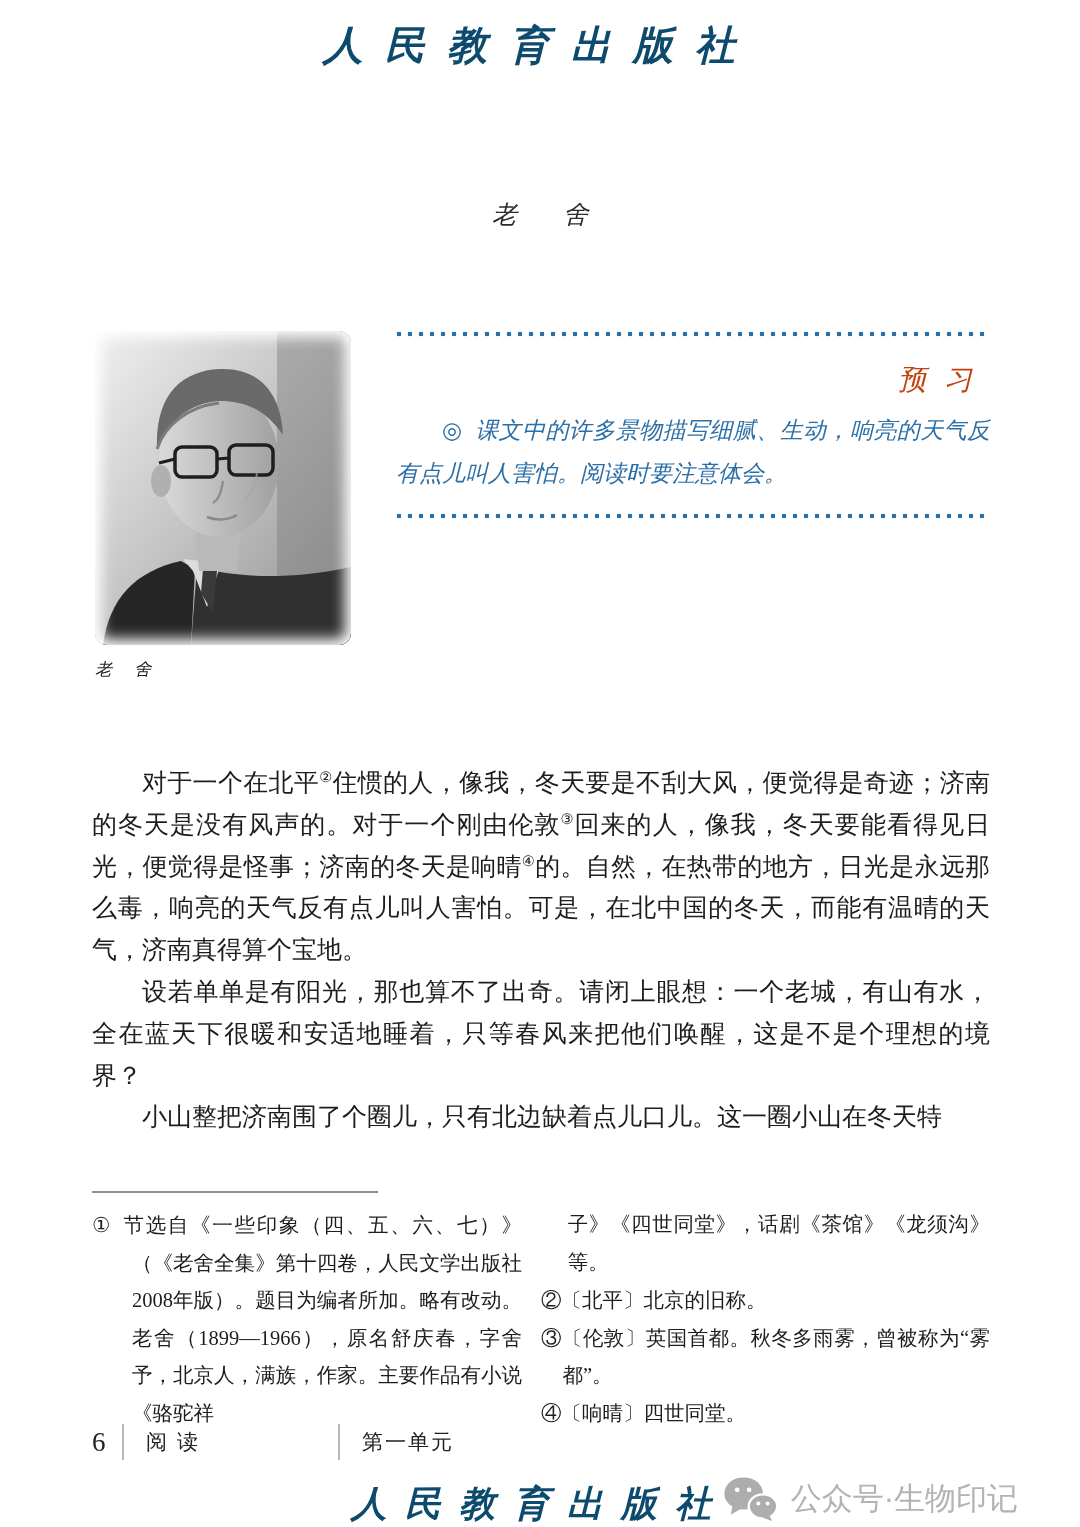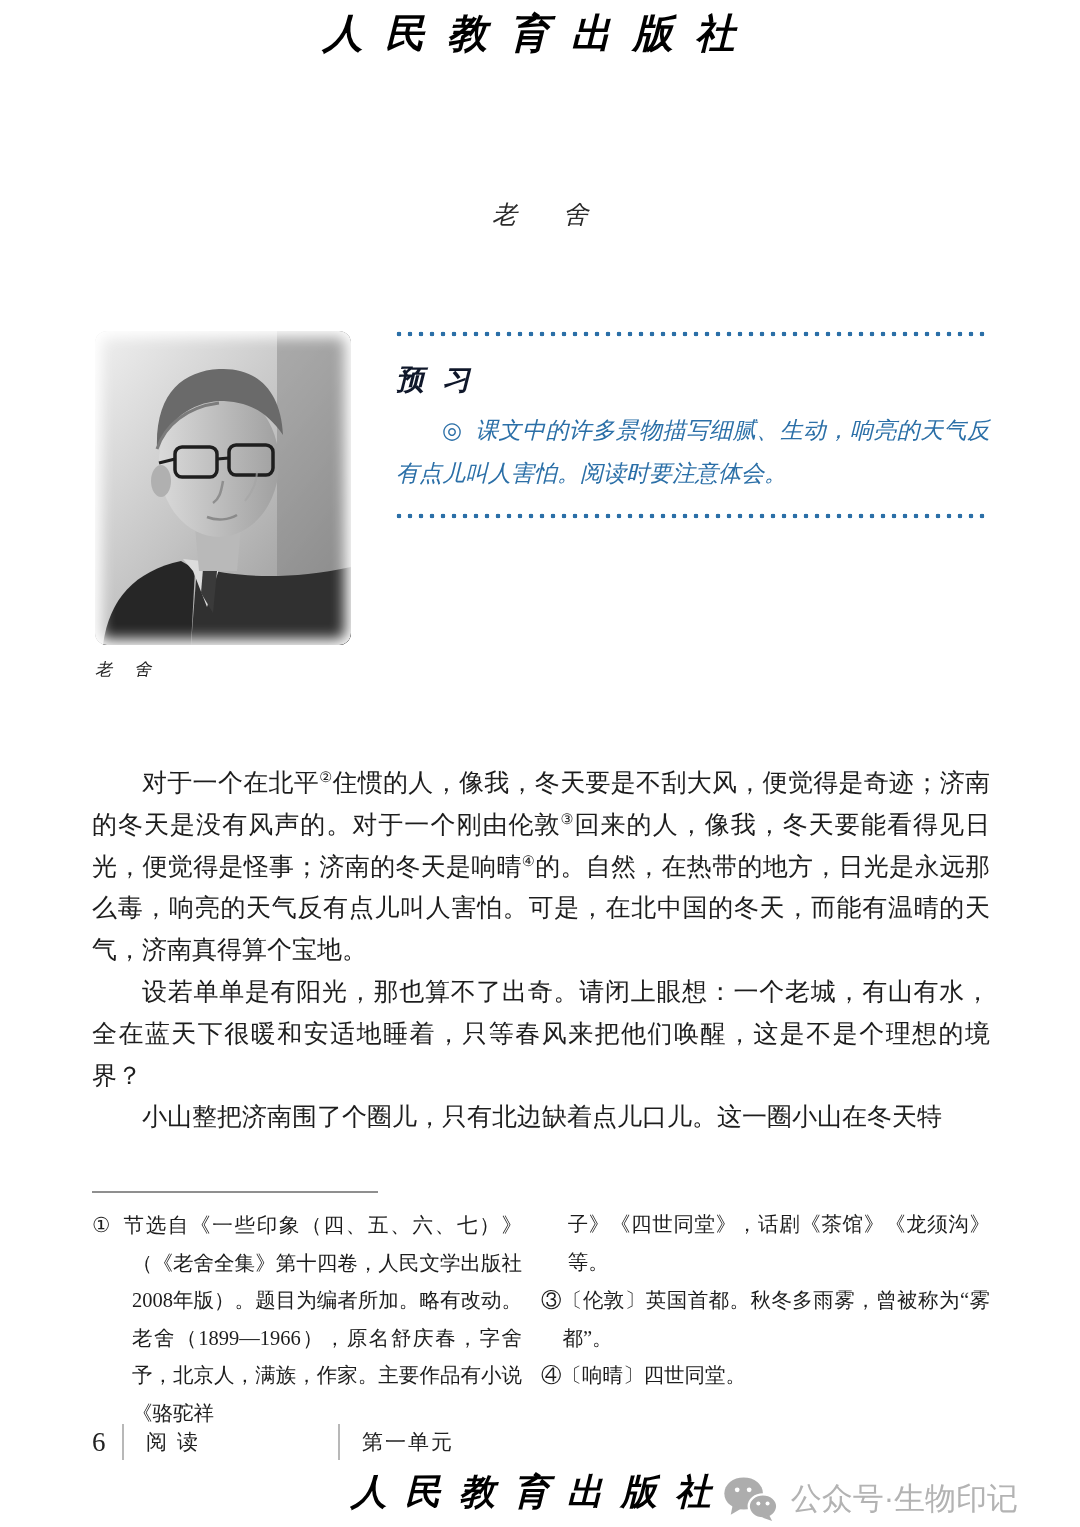--- a/index.html
+++ b/index.html
@@ -1,38 +1,38 @@
 <!DOCTYPE html>
 <html><head>
 <meta charset="utf-8">
 <style>
   html,body{margin:0;padding:0;background:#fff;}
   .page{
     position:relative;width:1080px;height:1527px;background:#ffffff;overflow:hidden;
     font-family:"Liberation Serif","DejaVu Serif",serif;color:#1d1d1d;
   }
   
-  .brand{color:#000000;font-style:italic;font-weight:bold;white-space:nowrap;}
+  .brand{color:#0c4a6e;font-style:italic;font-weight:bold;white-space:nowrap;margin-top:12px;}
   .brand-top{position:absolute;top:6px;left:0;right:0;text-align:center;font-size:40px;letter-spacing:22px;}
   .brand-bottom{position:absolute;top:1468px;left:0;right:0;text-align:center;font-size:36px;letter-spacing:18px;}
   
   .title-row{position:absolute;top:94px;left:0;right:0;text-align:center;font-size:45px;font-weight:bold;color:#151515;}
   .lesson-num{margin-right:40px;}
   .title-sup{font-size:0.48em;vertical-align:super;font-weight:normal;}
   .author-row{position:absolute;top:198px;left:0;right:0;text-align:center;font-size:25px;font-style:italic;letter-spacing:46px;text-indent:46px;color:#2a2a2a;}
   
   .photo-fig{position:absolute;left:95px;top:331px;width:256px;}
   .photo-frame{position:relative;width:256px;height:314px;border-radius:12px;overflow:hidden;}
   .photo-frame svg{display:block;}
   .photo-glow{position:absolute;inset:0;border-radius:12px;box-shadow:inset 0 0 14px 6px #ffffff;pointer-events:none;}
   .photo-caption{margin-top:13px;font-size:17px;font-style:italic;letter-spacing:22px;color:#222;}
   
   .preview{position:absolute;left:396px;top:331px;width:594px;}
   .dotline{height:6px;background-image:radial-gradient(circle at 3px 3px,#2b6fa7 2.1px,rgba(43,111,167,0) 2.6px);background-size:11px 6px;background-repeat:repeat-x;}
-  .preview-head{margin-top:24px;margin-bottom:10px;color:#0f172a;font-size:28px;font-weight:bold;font-style:italic;letter-spacing:18px;}
+  .preview-head{margin-top:24px;margin-bottom:10px;color:#c2410c;font-size:28px;font-weight:normal;font-style:italic;letter-spacing:18px;text-align:right;}
   .preview-item{color:#2b6fa7;font-size:23px;line-height:43px;text-align:justify;text-indent:2em;font-style:italic;margin:0;}
   .preview-item .bullet{font-style:normal;margin-right:0.55em;}
   .preview .dot-bottom{margin-top:18px;}
   
   .body-text{position:absolute;left:92px;top:762px;width:898px;font-size:25px;line-height:41.8px;text-align:justify;}
   .body-text p{margin:0;text-indent:2em;}
   sup.fnref{font-size:0.58em;vertical-align:super;line-height:0;}
   
   .fn-rule{position:absolute;left:92px;top:1191px;width:286px;height:2px;background:#8f8f8f;}
   .footnotes{position:absolute;left:92px;top:1207px;width:898px;display:flex;font-size:20.5px;line-height:37.6px;}
@@ -119,20 +119,23 @@
   <div class="fn-rule"></div>
   <div class="footnotes">
     <div class="fn-col-left">
       <p class="fn-item fn-hang-lg">
         <span class="fn-marker">①</span><span>节选自《一些印象（四、五、六、七）》（《老舍全集》第十四卷，人民文学出版社2008年版）。题目为编者所加。略有改动。老舍（1899—1966），原名舒庆春，字舍予，北京人，满族，作家。主要作品有小说《骆驼祥</span>
       </p>
     </div>
     <div class="fn-col-right">
       <p class="fn-item fn-cont">子》《四世同堂》，话剧《茶馆》《龙须沟》等。</p>
       <p class="fn-item fn-hang-sm">
+        <span class="fn-marker">②</span><span>〔北平〕北京的旧称。</span>
+      </p>
+      <p class="fn-item fn-hang-sm">
         <span class="fn-marker">③</span><span>〔伦敦〕英国首都。秋冬多雨雾，曾被称为“雾都”。</span>
       </p>
       <p class="fn-item fn-hang-sm">
         <span class="fn-marker">④</span><span>〔响晴〕四世同堂。</span>
       </p>
     </div>
   </div>
 
   <div class="footer">
     <span class="page-num">6</span>

